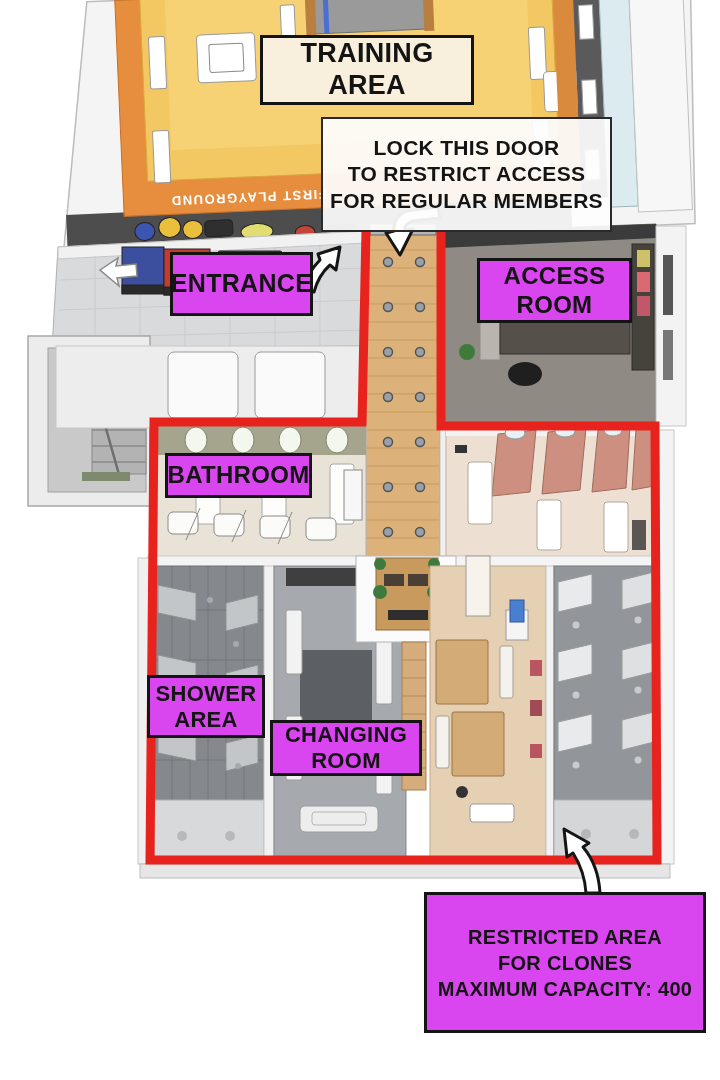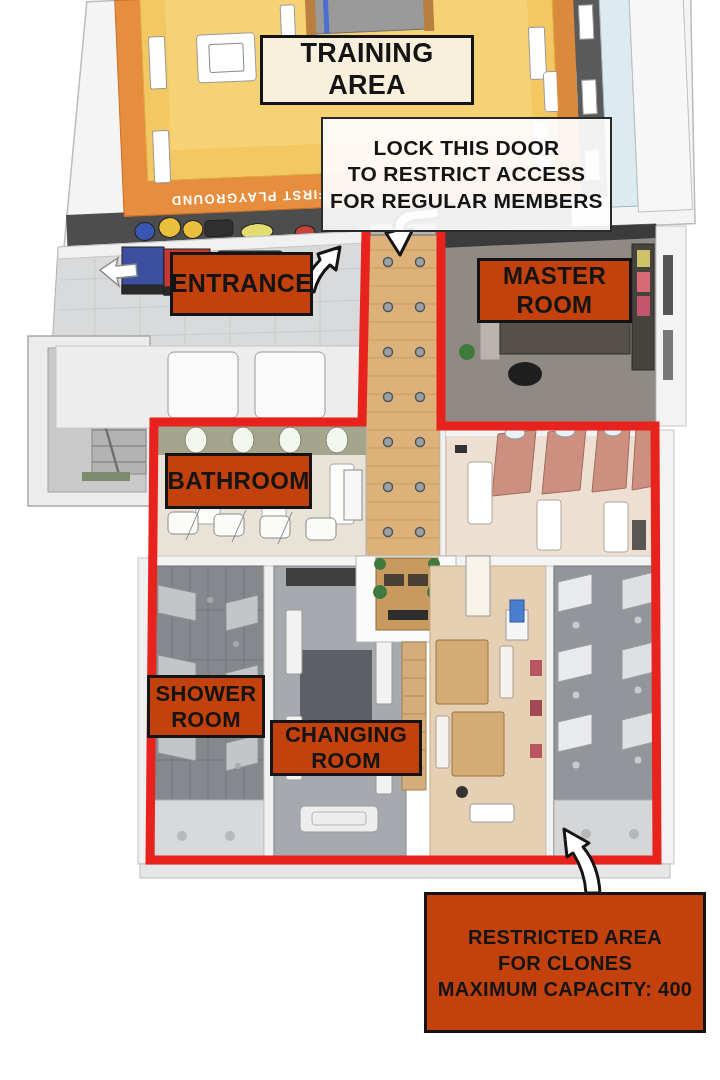--- a/index.html
+++ b/index.html
@@ -1,28 +1,28 @@
 <!DOCTYPE html>
 <html><head>
 <meta charset="utf-8">
 <style>
   html,body{margin:0;padding:0;background:#ffffff;}
   .stage{position:relative;width:720px;height:1080px;background:#ffffff;overflow:hidden;
          font-family:"Liberation Sans",sans-serif;}
   .plan-svg{position:absolute;left:0;top:0;}
   .label{position:absolute;display:flex;align-items:center;justify-content:center;
-         text-align:center;font-weight:bold;color:#141414;background:#c2410c;
+         text-align:center;font-weight:bold;color:#141414;background:#d946ef;
          border:3px solid #141414;white-space:pre-line;letter-spacing:.3px;line-height:1.18;
          box-sizing:border-box;}
   .lb-training{left:260px;top:35px;width:214px;height:70px;font-size:27px;background:#f8efdc;}
   .lb-lock{left:321px;top:117px;width:291px;height:115px;font-size:21px;
            background:rgba(253,253,253,.93);border-width:2px;border-color:#2a2a2a;line-height:1.25;}
   .lb-entrance{left:170px;top:252px;width:143px;height:64px;font-size:25px;}
   .lb-master{left:477px;top:258px;width:155px;height:65px;font-size:24px;}
-  .lb-bath{left:165px;top:453px;width:147px;height:56px;font-size:24px;}
+  .lb-bath{left:165px;top:453px;width:147px;height:45px;font-size:24px;}
   .lb-shower{left:147px;top:675px;width:118px;height:63px;font-size:22px;}
   .lb-changing{left:270px;top:720px;width:152px;height:56px;font-size:22px;}
   .lb-restricted{left:424px;top:892px;width:282px;height:141px;font-size:20px;line-height:1.3;}
 </style>
 </head>
 <body>
 
 <div class="stage">
 
 <svg class="plan-svg" width="720" height="1080" viewBox="0 0 720 1080">
@@ -364,24 +364,24 @@
   <path d="M 400 255 L 386 233 L 394 231 C 393 222 398 215 406 211 L 438 207 L 440 218 L 412 221 C 406 224 404 227 405 230 L 413 229 Z" fill="#ffffff" stroke="#151515" stroke-width="3" stroke-linejoin="round"></path>
   <path d="M 340 247 L 336 270 L 330 265 C 322 272 317 281 314 292 L 303 289 C 306 278 312 268 320 260 L 318 254 Z" fill="#ffffff" stroke="#151515" stroke-width="3" stroke-linejoin="round"></path>
   <path d="M 564 829 L 589 843 L 583 847 C 594 860 599 875 600 893 L 586 893 C 585 877 580 864 573 853 L 567 857 Z" fill="#ffffff" stroke="#151515" stroke-width="3" stroke-linejoin="round"></path>
 </svg>
 
 <div class="label lb-training">TRAINING AREA</div>
 <div class="label lb-lock">LOCK THIS DOOR
 TO RESTRICT ACCESS
 FOR REGULAR MEMBERS</div>
 <div class="label lb-entrance">ENTRANCE</div>
-<div class="label lb-master">MASTER
+<div class="label lb-master">ACCESS
 ROOM</div>
 <div class="label lb-bath">BATHROOM</div>
 <div class="label lb-shower">SHOWER
-ROOM</div>
+AREA</div>
 <div class="label lb-changing">CHANGING
 ROOM</div>
 <div class="label lb-restricted">RESTRICTED AREA
 FOR CLONES
 MAXIMUM CAPACITY: 400</div>
 
 </div>
 
 </body></html>

